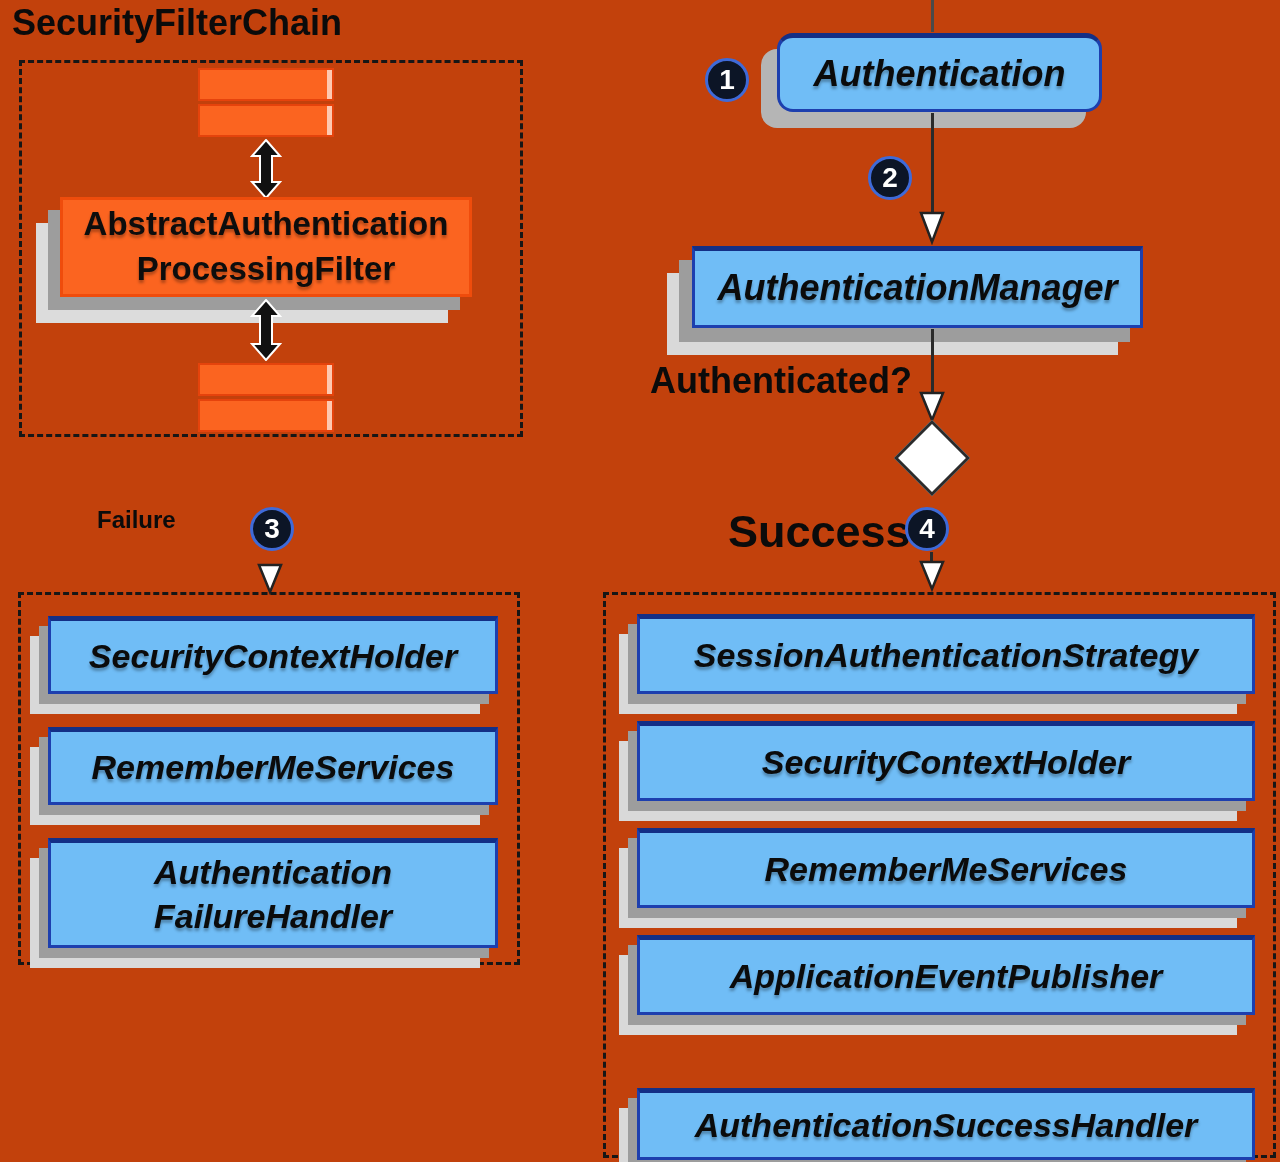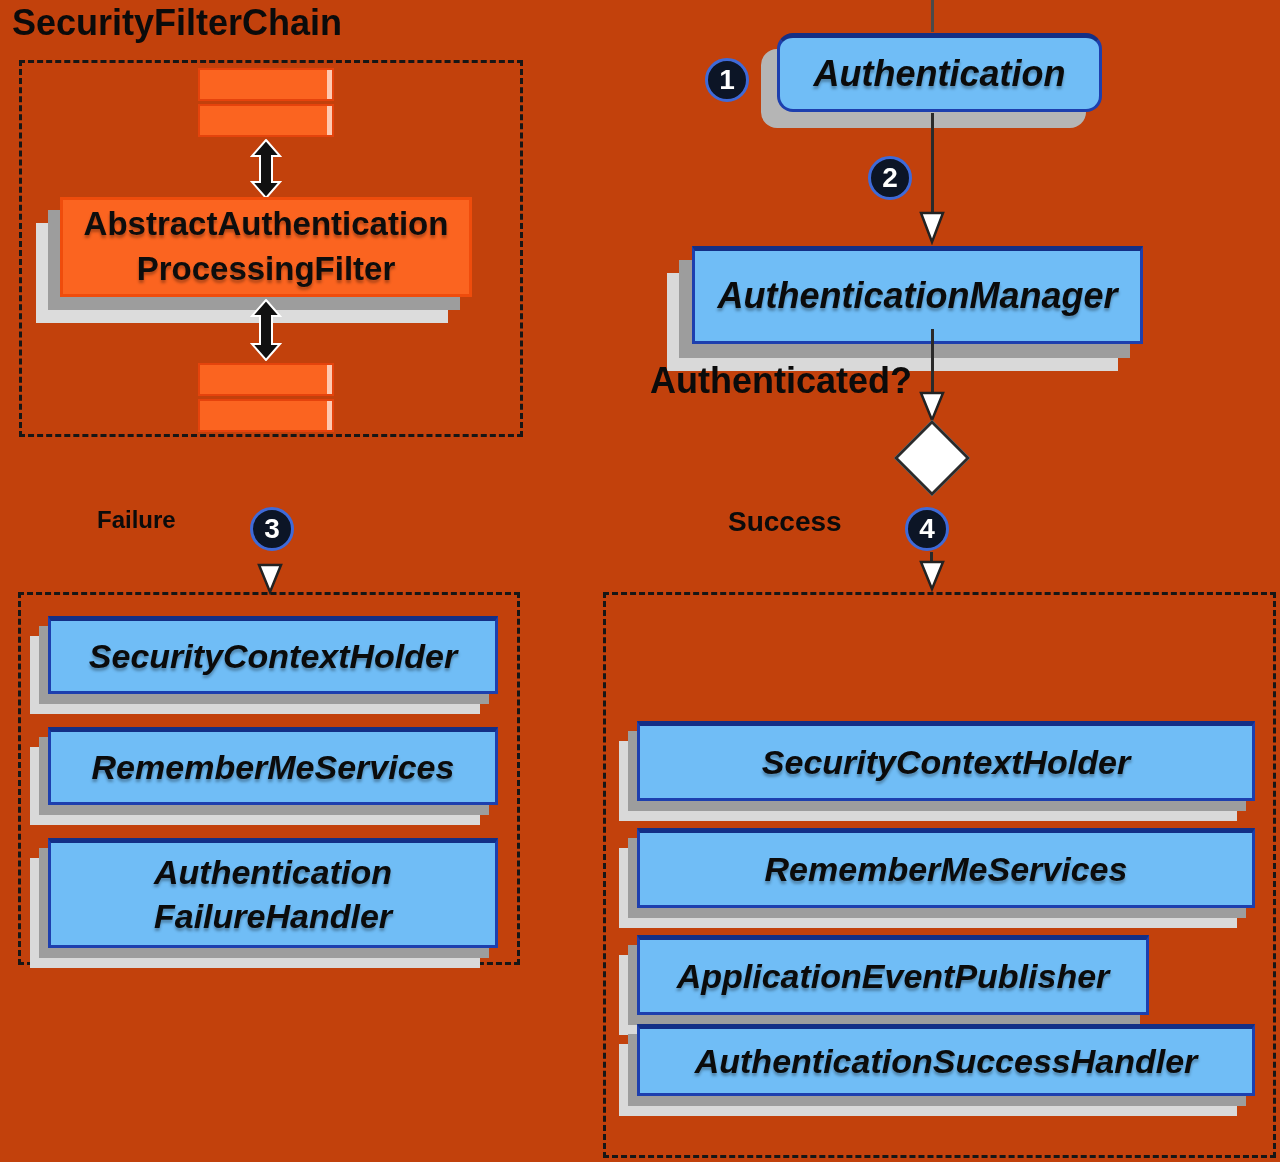--- a/index.html
+++ b/index.html
@@ -87,57 +87,58 @@
   <div class="abs bluebox rounded" style="left:777px;top:33px;width:325px;height:79px;font-size:36px;">Authentication</div>
 
   <div class="abs vline" style="left:931px;top:113px;height:100px;"></div>
   <div class="abs badge" style="left:868px;top:156px;">2</div>
   <div class="abs" style="left:917px;top:211px;">
     <svg width="30" height="34" viewBox="0 0 30 34">
       <path d="M4 2 L26 2 L15 31 Z" fill="#fff" stroke="#222" stroke-width="2.5"></path>
     </svg>
   </div>
 
-  <div class="abs bluebox" style="left:692px;top:246px;width:451px;height:98px;font-size:36px;box-shadow:-13px 14px 0 #9d9d9d,-25px 27px 0 #d9d9d9;">AuthenticationManager</div>
+  <div class="abs bluebox" style="left:692px;top:246px;width:451px;height:82px;font-size:36px;box-shadow:-13px 14px 0 #9d9d9d,-25px 27px 0 #d9d9d9;">AuthenticationManager</div>
 
   <div class="abs lbl" style="left:650px;top:360px;font-size:36px;">Authenticated?</div>
 
   <div class="abs vline" style="left:931px;top:329px;height:64px;"></div>
   <div class="abs" style="left:917px;top:391px;">
     <svg width="30" height="32" viewBox="0 0 30 32">
       <path d="M4 2 L26 2 L15 29 Z" fill="#fff" stroke="#222" stroke-width="2.5"></path>
     </svg>
   </div>
 
   <div class="abs diamond" style="left:905px;top:431px;"></div>
 
   <div class="abs lbl" style="left:97px;top:506px;font-size:24px;">Failure</div>
   <div class="abs badge" style="left:250px;top:507px;">3</div>
   <div class="abs" style="left:255px;top:563px;">
     <svg width="30" height="32" viewBox="0 0 30 32">
       <path d="M4 2 L26 2 L15 29 Z" fill="#fff" stroke="#222" stroke-width="2.5"></path>
     </svg>
   </div>
 
-  <div class="abs lbl" style="left:728px;top:506px;font-size:28px;">Success</div>
+  <div class="abs lbl" style="left:728px;top:506px;font-size:45px;">Success</div>
   <div class="abs badge" style="left:905px;top:507px;">4</div>
   <div class="abs vline" style="left:930px;top:552px;height:12px;"></div>
   <div class="abs" style="left:917px;top:560px;">
     <svg width="30" height="32" viewBox="0 0 30 32">
       <path d="M4 2 L26 2 L15 29 Z" fill="#fff" stroke="#222" stroke-width="2.5"></path>
     </svg>
   </div>
 
   <div class="abs dashed-panel" style="left:18px;top:592px;width:502px;height:373px;"></div>
 
   <div class="abs bluebox" style="left:48px;top:616px;width:450px;height:78px;font-size:34px;">SecurityContextHolder</div>
   <div class="abs bluebox" style="left:48px;top:727px;width:450px;height:78px;font-size:34px;">RememberMeServices</div>
   <div class="abs bluebox pre" style="left:48px;top:838px;width:450px;height:110px;font-size:34px;line-height:1.3;">Authentication
 FailureHandler</div>
 
   <div class="abs dashed-panel" style="left:603px;top:592px;width:673px;height:566px;"></div>
 
+  <div class="abs bluebox" style="left:637px;top:614px;width:618px;height:80px;font-size:34px;">SessionAuthenticationStrategy</div>
   <div class="abs bluebox" style="left:637px;top:721px;width:618px;height:80px;font-size:34px;">SecurityContextHolder</div>
   <div class="abs bluebox" style="left:637px;top:828px;width:618px;height:80px;font-size:34px;">RememberMeServices</div>
-  <div class="abs bluebox" style="left:637px;top:935px;width:512px;height:80px;font-size:34px;">ApplicationEventPublisher</div>
-  <div class="abs bluebox" style="left:637px;top:1024px;width:618px;height:72px;font-size:34px;">AuthenticationSuccessHandler</div>
+  <div class="abs bluebox" style="left:637px;top:935px;width:618px;height:80px;font-size:34px;">ApplicationEventPublisher</div>
+  <div class="abs bluebox" style="left:637px;top:1088px;width:618px;height:72px;font-size:34px;">AuthenticationSuccessHandler</div>
 
 </div>
 
 </body></html>

